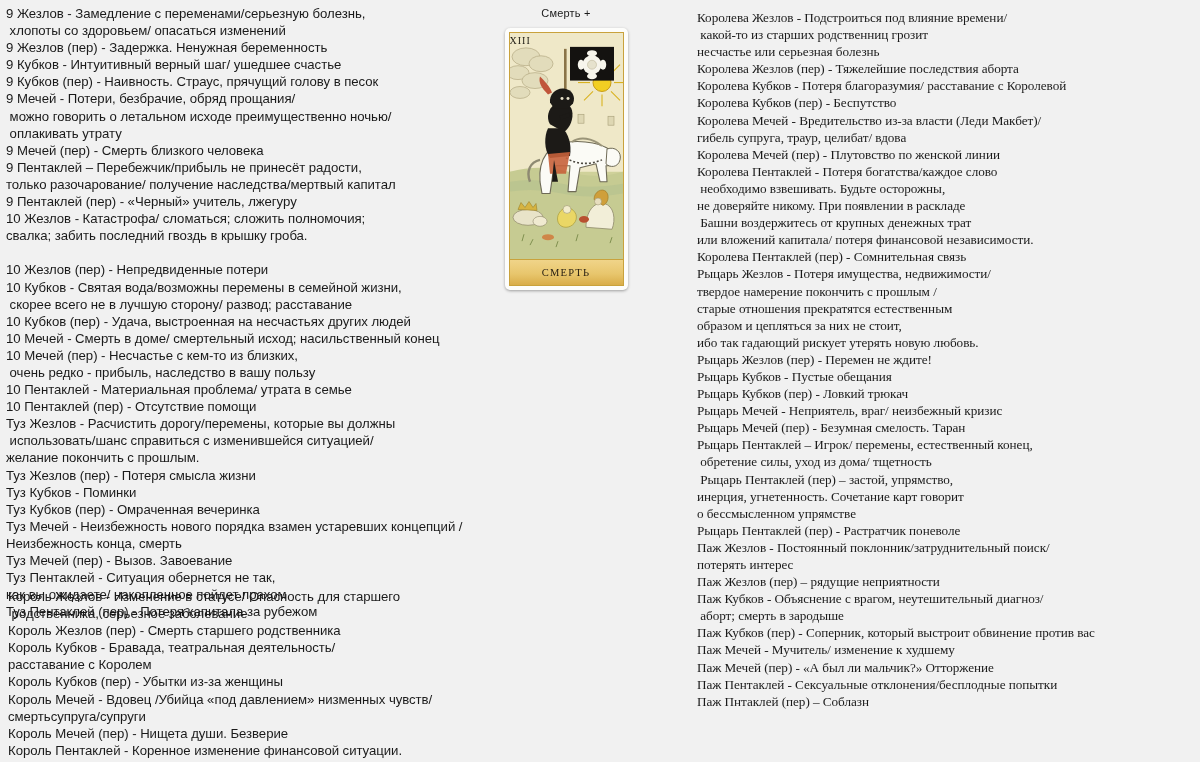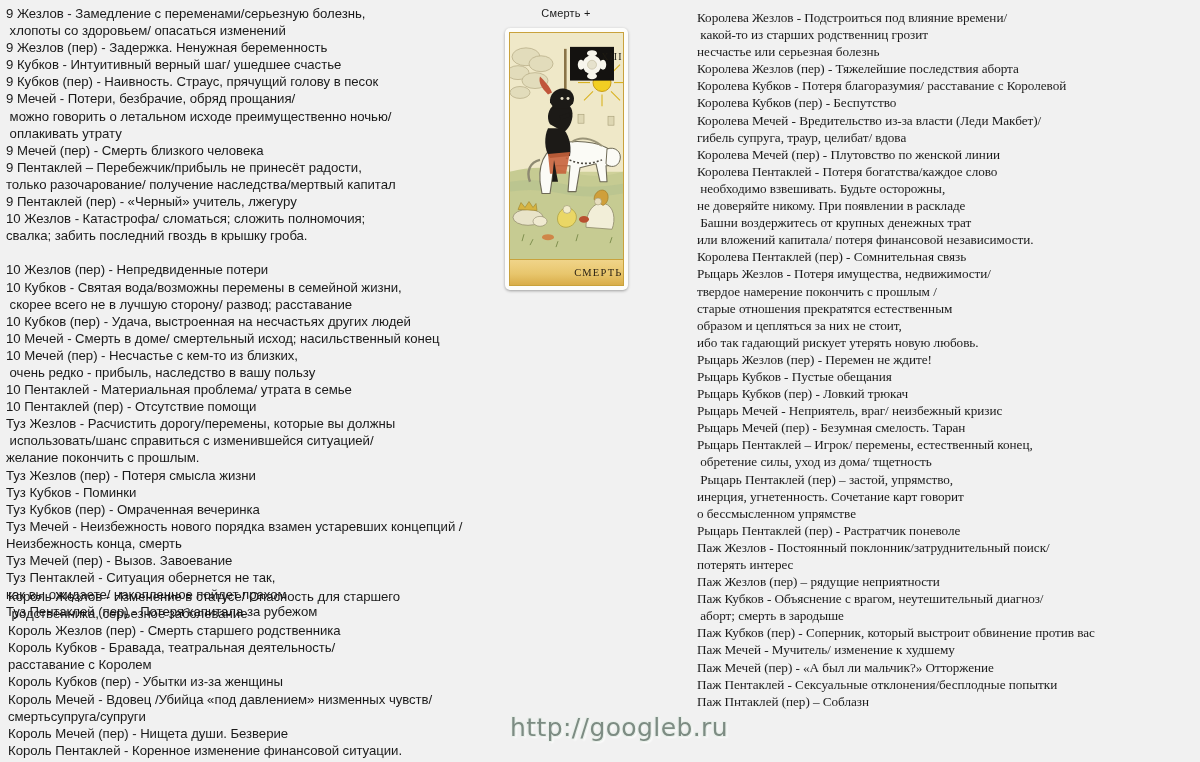--- a/index.html
+++ b/index.html
@@ -96,33 +96,33 @@
   .card-art svg { display: block; width: 100%; height: 100%; }
   .card-title-band {
     position: absolute;
     left: 0; right: 0; bottom: 0;
     height: 26px;
     background: linear-gradient(#f0d489, #e8c66d 55%, #d9ad49);
     border-top: 1.5px solid #c9a23c;
     box-sizing: border-box;
     display: flex;
     align-items: center;
-    justify-content: flex-end;
+    justify-content: center;
   }
   .card-title-band span {
     font-family: "Liberation Serif", "DejaVu Serif", serif;
     font-size: 10.5px;
     letter-spacing: 1.2px;
     color: #2a2113;
   }
   .card-numeral {
     position: absolute;
-    top: 18px;
+    top: 2px;
     left: 0; right: 0;
-    text-align: right;
+    text-align: left;
     font-family: "Liberation Serif", "DejaVu Serif", serif;
     font-size: 10px;
     letter-spacing: 1px;
     color: #1d1a12;
     z-index: 4;
   }
 
   
   #watermark {
     position: absolute;
@@ -266,15 +266,14 @@
         </div>
         <div class="card-title-band">
           <span>СМЕРТЬ</span>
         </div>
       </div>
     </div>
   </div>
 
   <div class="col" id="right-column"><span class="ln">Королева Жезлов - Подстроиться под влияние времени/</span><span class="ln"> какой-то из старших родственниц грозит</span><span class="ln">несчастье или серьезная болезнь</span><span class="ln">Королева Жезлов (пер) - Тяжелейшие последствия аборта</span><span class="ln">Королева Кубков - Потеря благоразумия/ расставание с Королевой</span><span class="ln">Королева Кубков (пер) - Беспутство</span><span class="ln">Королева Мечей - Вредительство из-за власти (Леди Макбет)/</span><span class="ln">гибель супруга, траур, целибат/ вдова</span><span class="ln">Королева Мечей (пер) - Плутовство по женской линии</span><span class="ln">Королева Пентаклей - Потеря богатства/каждое слово</span><span class="ln"> необходимо взвешивать. Будьте осторожны,</span><span class="ln">не доверяйте никому. При появлении в раскладе</span><span class="ln"> Башни воздержитесь от крупных денежных трат</span><span class="ln">или вложений капитала/ потеря финансовой независимости.</span><span class="ln">Королева Пентаклей (пер) - Сомнительная связь</span><span class="ln">Рыцарь Жезлов - Потеря имущества, недвижимости/</span><span class="ln">твердое намерение покончить с прошлым /</span><span class="ln">старые отношения прекратятся естественным</span><span class="ln">образом и цепляться за них не стоит,</span><span class="ln">ибо так гадающий рискует утерять новую любовь.</span><span class="ln">Рыцарь Жезлов (пер) - Перемен не ждите!</span><span class="ln">Рыцарь Кубков - Пустые обещания</span><span class="ln">Рыцарь Кубков (пер) - Ловкий трюкач</span><span class="ln">Рыцарь Мечей - Неприятель, враг/ неизбежный кризис</span><span class="ln">Рыцарь Мечей (пер) - Безумная смелость. Таран</span><span class="ln">Рыцарь Пентаклей – Игрок/ перемены, естественный конец,</span><span class="ln"> обретение силы, уход из дома/ тщетность</span><span class="ln"> Рыцарь Пентаклей (пер) – застой, упрямство,</span><span class="ln">инерция, угнетенность. Сочетание карт говорит</span><span class="ln">о бессмысленном упрямстве</span><span class="ln">Рыцарь Пентаклей (пер) - Растратчик поневоле</span><span class="ln">Паж Жезлов - Постоянный поклонник/затруднительный поиск/</span><span class="ln">потерять интерес</span><span class="ln">Паж Жезлов (пер) – рядущие неприятности</span><span class="ln">Паж Кубков - Объяснение с врагом, неутешительный диагноз/</span><span class="ln"> аборт; смерть в зародыше</span><span class="ln">Паж Кубков (пер) - Соперник, который выстроит обвинение против вас</span><span class="ln">Паж Мечей - Мучитель/ изменение к худшему</span><span class="ln">Паж Мечей (пер) - «А был ли мальчик?» Отторжение</span><span class="ln">Паж Пентаклей - Сексуальные отклонения/бесплодные попытки</span><span class="ln">Паж Пнтаклей (пер) – Соблазн</span></div>
 
-  <div id="watermark" style="color: rgb(125, 140, 131);">http://googleb.ru</div>
 
 </div>
 
 </body></html>

